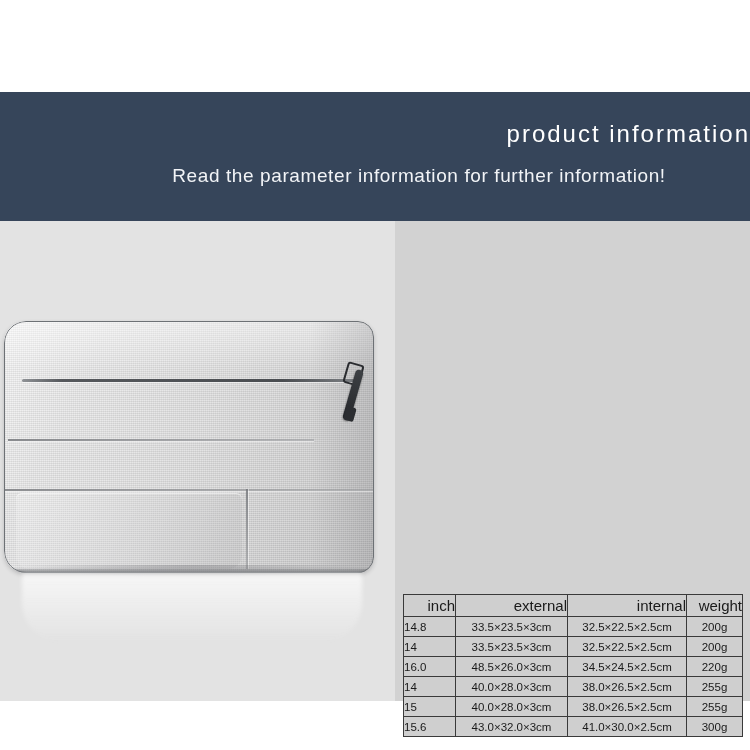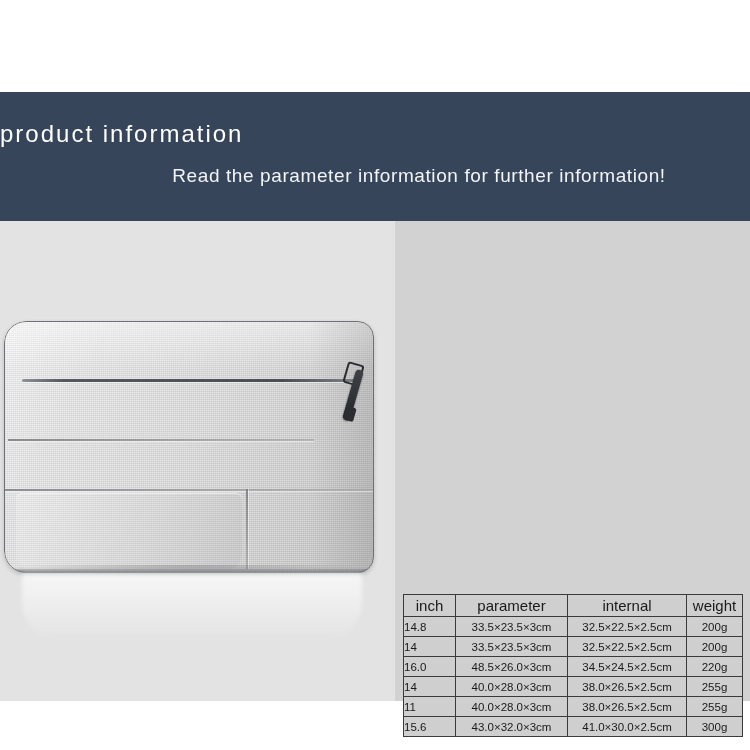--- a/index.html
+++ b/index.html
@@ -28,21 +28,21 @@
     top: 92px;
     width: 750px;
     height: 129px;
     background: #36455a;
   }
   .banner-title {
     position: absolute;
     left: 0;
     top: 28px;
     width: 750px;
-    text-align: left;
+    text-align: right;
     color: #ffffff;
     font-size: 24px;
     letter-spacing: 2.0px;
     font-weight: 400;
     line-height: 28px;
     white-space: nowrap;
   }
   .banner-subtitle {
     position: absolute;
     left: 0;
@@ -277,21 +277,21 @@
     border: 1px solid #3a3a3a;
     color: #1a1a1a;
     font-family: "Liberation Sans", sans-serif;
     padding: 0;
     background: #cfcfcf;
   }
   table.spec th {
     height: 21px;
     font-size: 15px;
     font-weight: 400;
-    text-align: center;
+    text-align: right;
     vertical-align: middle;
   }
   table.spec td {
     height: 19px;
     font-size: 11.5px;
     font-weight: 400;
     vertical-align: middle;
   }
   td.c-inch { text-align: left; padding-left: 4px; }
   td.c-ext, td.c-int, td.c-wt { text-align: center; }
@@ -343,21 +343,21 @@
       <table class="spec">
         <colgroup>
           <col class="w-inch">
             <col class="w-ext">
             <col class="w-int">
             <col class="w-wt">
         </colgroup>
         <thead>
           <tr>
             <th>inch</th>
-            <th>parameter</th>
+            <th>external</th>
             <th>internal</th>
             <th>weight</th>
           </tr>
         </thead>
         <tbody>
           <tr>
             <td class="c-inch">14.8</td>
             <td class="c-ext">33.5×23.5×3cm</td>
             <td class="c-int">32.5×22.5×2.5cm</td>
             <td class="c-wt">200g</td>
@@ -374,21 +374,21 @@
             <td class="c-int">34.5×24.5×2.5cm</td>
             <td class="c-wt">220g</td>
           </tr>
           <tr>
             <td class="c-inch">14</td>
             <td class="c-ext">40.0×28.0×3cm</td>
             <td class="c-int">38.0×26.5×2.5cm</td>
             <td class="c-wt">255g</td>
           </tr>
           <tr>
-            <td class="c-inch">11</td>
+            <td class="c-inch">15</td>
             <td class="c-ext">40.0×28.0×3cm</td>
             <td class="c-int">38.0×26.5×2.5cm</td>
             <td class="c-wt">255g</td>
           </tr>
           <tr>
             <td class="c-inch">15.6</td>
             <td class="c-ext">43.0×32.0×3cm</td>
             <td class="c-int">41.0×30.0×2.5cm</td>
             <td class="c-wt">300g</td>
           </tr>

